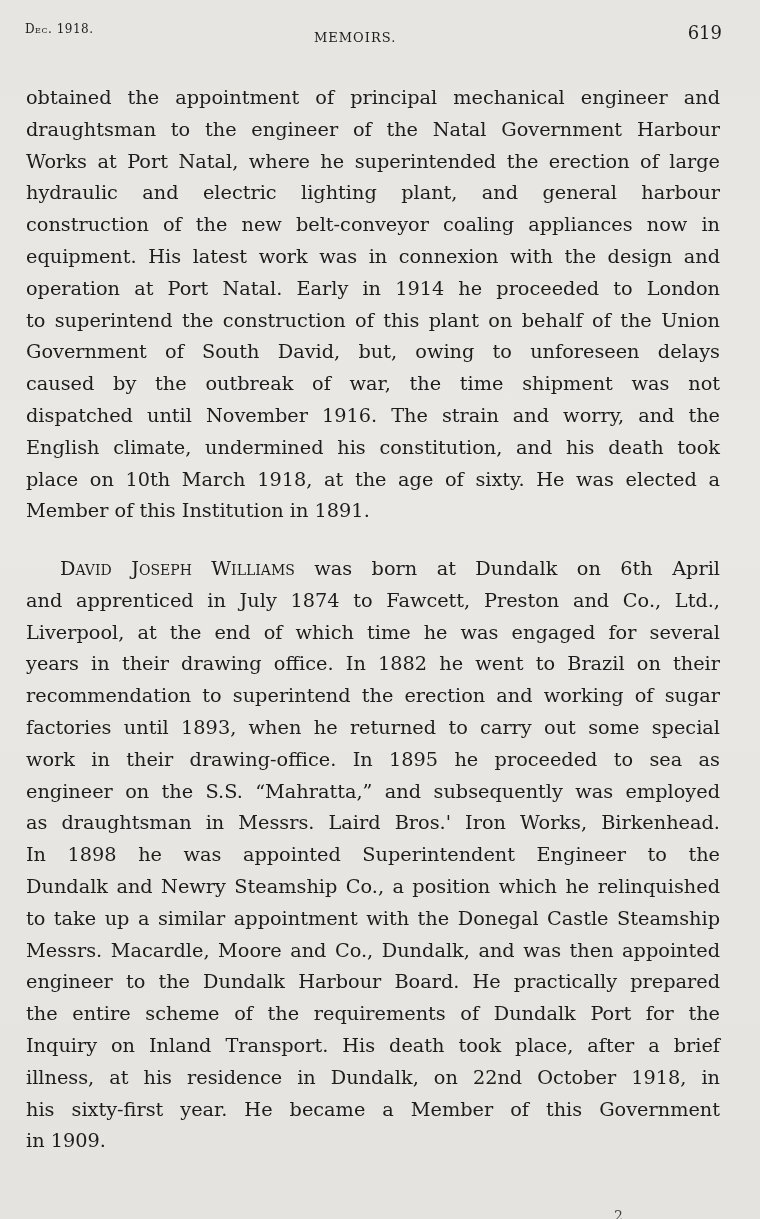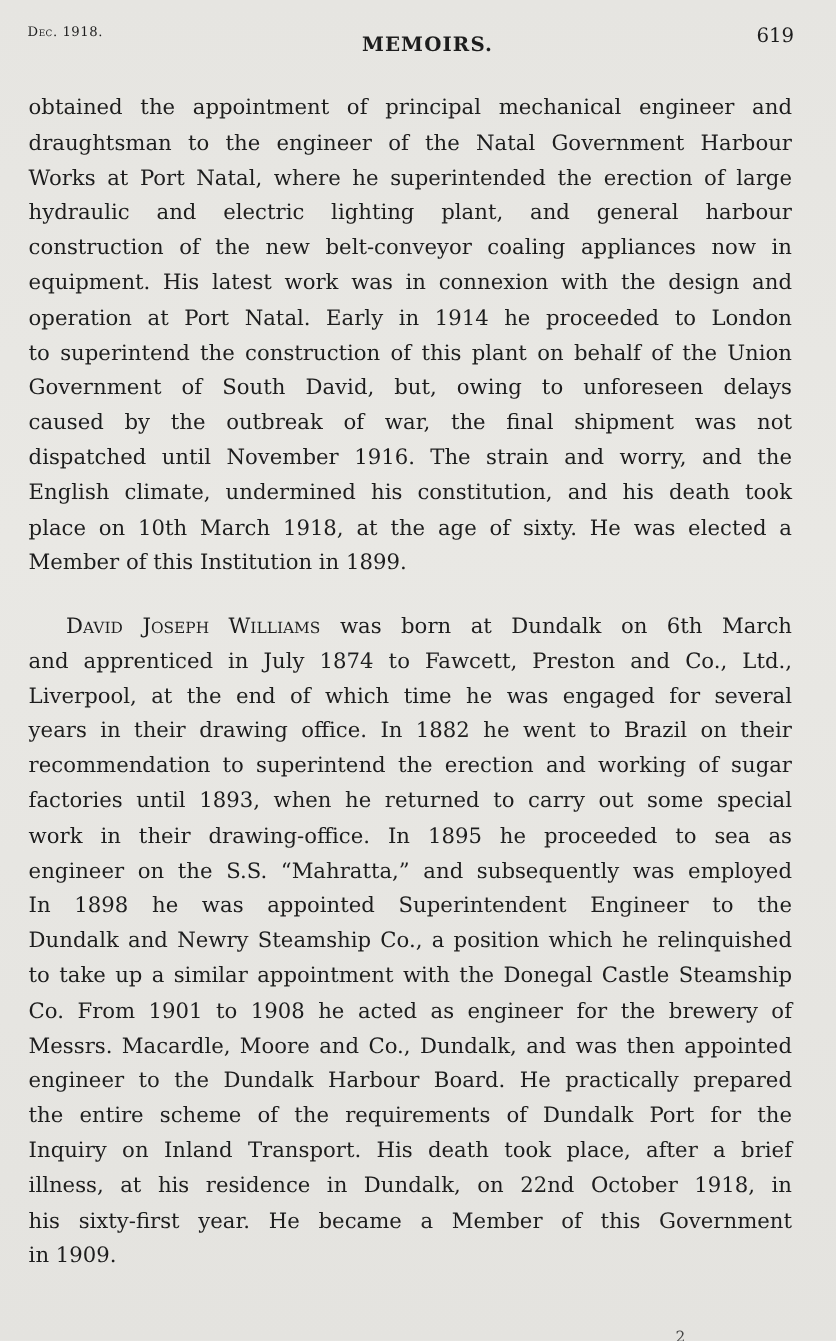--- a/index.html
+++ b/index.html
@@ -5,21 +5,21 @@
     html, body { margin:0; padding:0; }
     body {
       width:760px; height:1219px; overflow:hidden;
       background: linear-gradient(180deg,#e6e5e1 0%,#e9e8e4 40%,#e4e3df 100%);
       font-family: "DejaVu Serif", "Liberation Serif", serif;
       color:#1d1d1d;
       position:relative;
     }
     .header { position:absolute; top:22px; left:25px; right:38px; height:30px; }
     .h-left { position:absolute; left:0; top:0; font-size:12px; letter-spacing:0.5px; }
-    .h-center { position:absolute; left:304px; top:8px; font-size:18px; letter-spacing:1px;font-weight:bold; }
+    .h-center { position:absolute; left:289px; top:8px; font-size:13px; letter-spacing:1px; }
     .h-right { position:absolute; right:0; top:0; font-size:18px;text-align:center; }
     .para {
       position:absolute; left:26px; width:694px;
       font-size:19.3px; line-height:31.8px;
       text-align:justify; margin:0;
     }
     .para .line { display:block; text-align:justify; text-align-last:justify; white-space:nowrap; }
     .para .line.last { text-align-last:left; }
     .sc { font-variant: small-caps; }
     #p1 { top:82px; }
@@ -39,40 +39,40 @@
 <p class="para" id="p1">
     <span class="line">obtained the appointment of principal mechanical engineer and</span>
     <span class="line">draughtsman to the engineer of the Natal Government Harbour</span>
     <span class="line">Works at Port Natal, where he superintended the erection of large</span>
     <span class="line">hydraulic and electric lighting plant, and general harbour</span>
     <span class="line">construction of the new belt-conveyor coaling appliances now in</span>
     <span class="line">equipment. His latest work was in connexion with the design and</span>
     <span class="line">operation at Port Natal. Early in 1914 he proceeded to London</span>
     <span class="line">to superintend the construction of this plant on behalf of the Union</span>
     <span class="line">Government of South David, but, owing to unforeseen delays</span>
-    <span class="line">caused by the outbreak of war, the final shipment was not</span>
+    <span class="line">caused by the outbreak of war, the time shipment was not</span>
     <span class="line">dispatched until November 1916. The strain and worry, and the</span>
     <span class="line">English climate, undermined his constitution, and his death took</span>
     <span class="line">place on 10th March 1918, at the age of sixty. He was elected a</span>
-    <span class="line last">Member of this Institution in 1899.</span>
+    <span class="line last">Member of this Institution in 1891.</span>
   </p>
 
 <p class="para" id="p2">
-  <span class="line indent"><span class="sc">David Joseph Williams</span><span> was born at Dundalk on 6th March</span></span>
+  <span class="line indent"><span class="sc">David Joseph Williams</span><span> was born at Dundalk on 6th April</span></span>
     <span class="line">and apprenticed in July 1874 to Fawcett, Preston and Co., Ltd.,</span>
     <span class="line">Liverpool, at the end of which time he was engaged for several</span>
     <span class="line">years in their drawing office. In 1882 he went to Brazil on their</span>
     <span class="line">recommendation to superintend the erection and working of sugar</span>
     <span class="line">factories until 1893, when he returned to carry out some special</span>
     <span class="line">work in their drawing-office. In 1895 he proceeded to sea as</span>
     <span class="line">engineer on the S.S. “Mahratta,” and subsequently was employed</span>
+    <span class="line">as draughtsman in Messrs. Laird Bros.' Iron Works, Birkenhead.</span>
     <span class="line">In 1898 he was appointed Superintendent Engineer to the</span>
     <span class="line">Dundalk and Newry Steamship Co., a position which he relinquished</span>
     <span class="line">to take up a similar appointment with the Donegal Castle Steamship</span>
-    <span class="line">Co. From 1901 to 1908 he acted as engineer for the brewery of</span>
     <span class="line">Messrs. Macardle, Moore and Co., Dundalk, and was then appointed</span>
     <span class="line">engineer to the Dundalk Harbour Board. He practically prepared</span>
     <span class="line">the entire scheme of the requirements of Dundalk Port for the</span>
     <span class="line">Inquiry on Inland Transport. His death took place, after a brief</span>
     <span class="line">illness, at his residence in Dundalk, on 22nd October 1918, in</span>
     <span class="line">his sixty-first year. He became a Member of this Government</span>
     <span class="line last">in 1909.</span>
   </p>
 
 <span class="mark">2</span>

